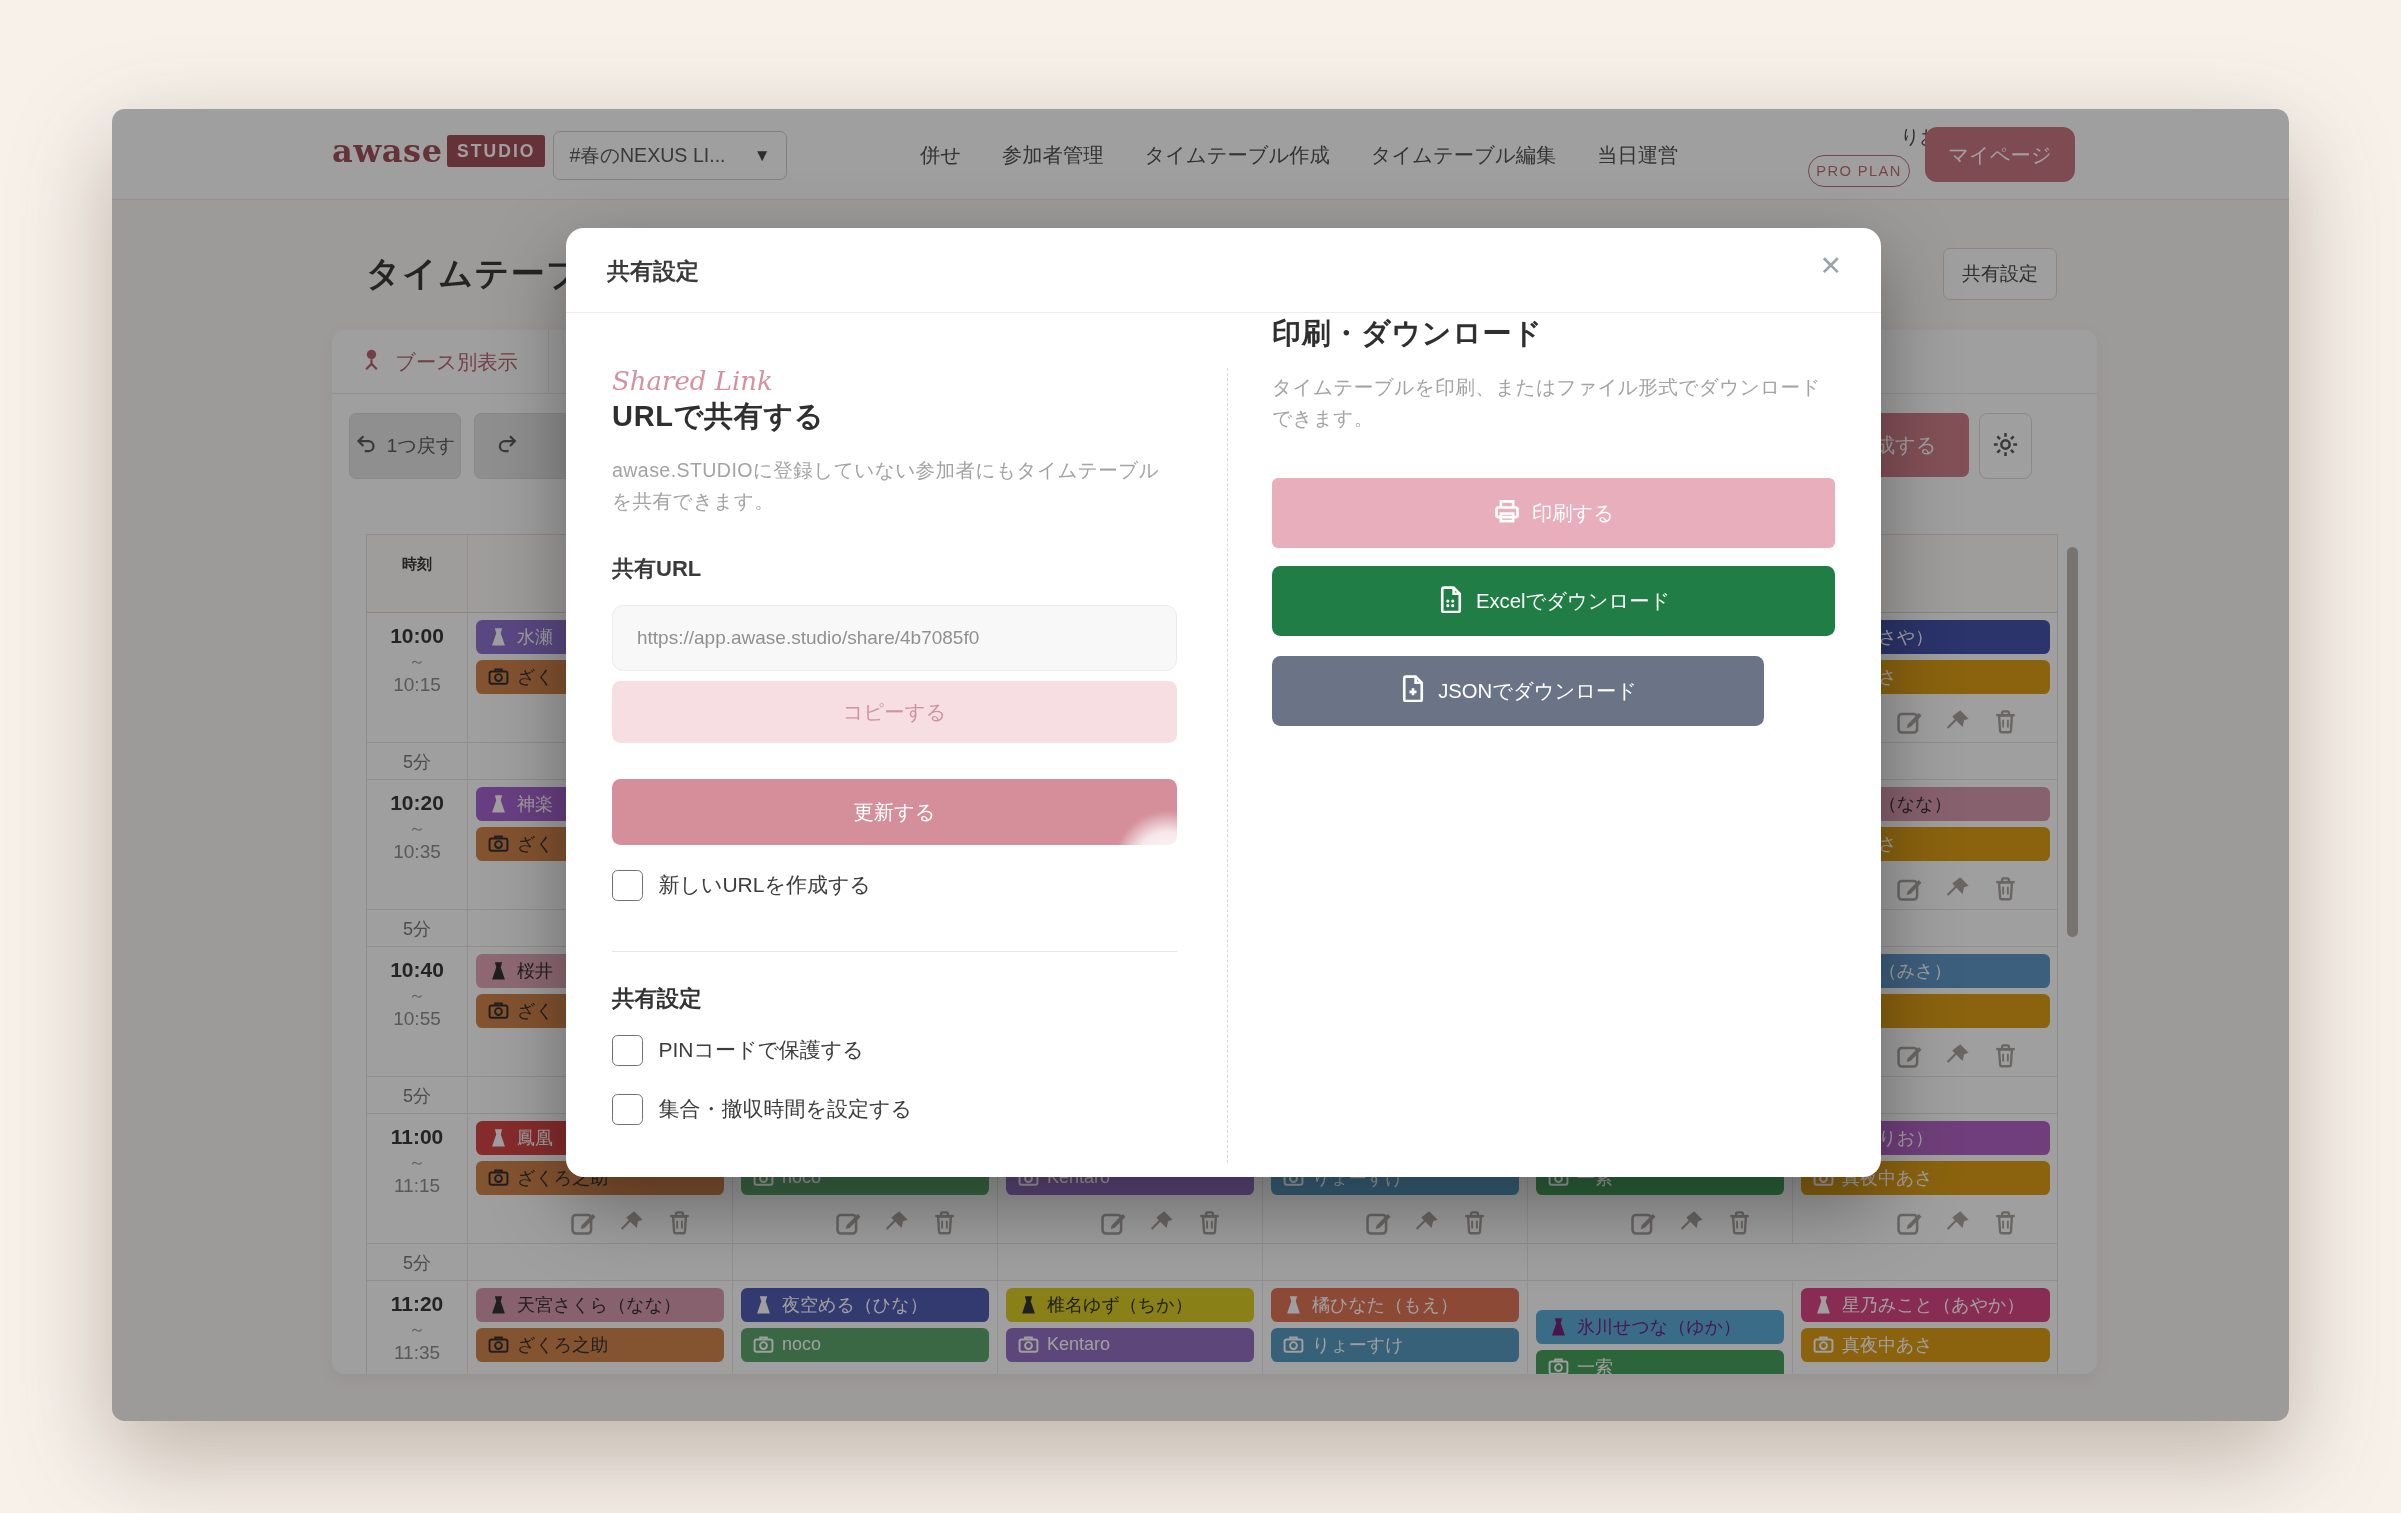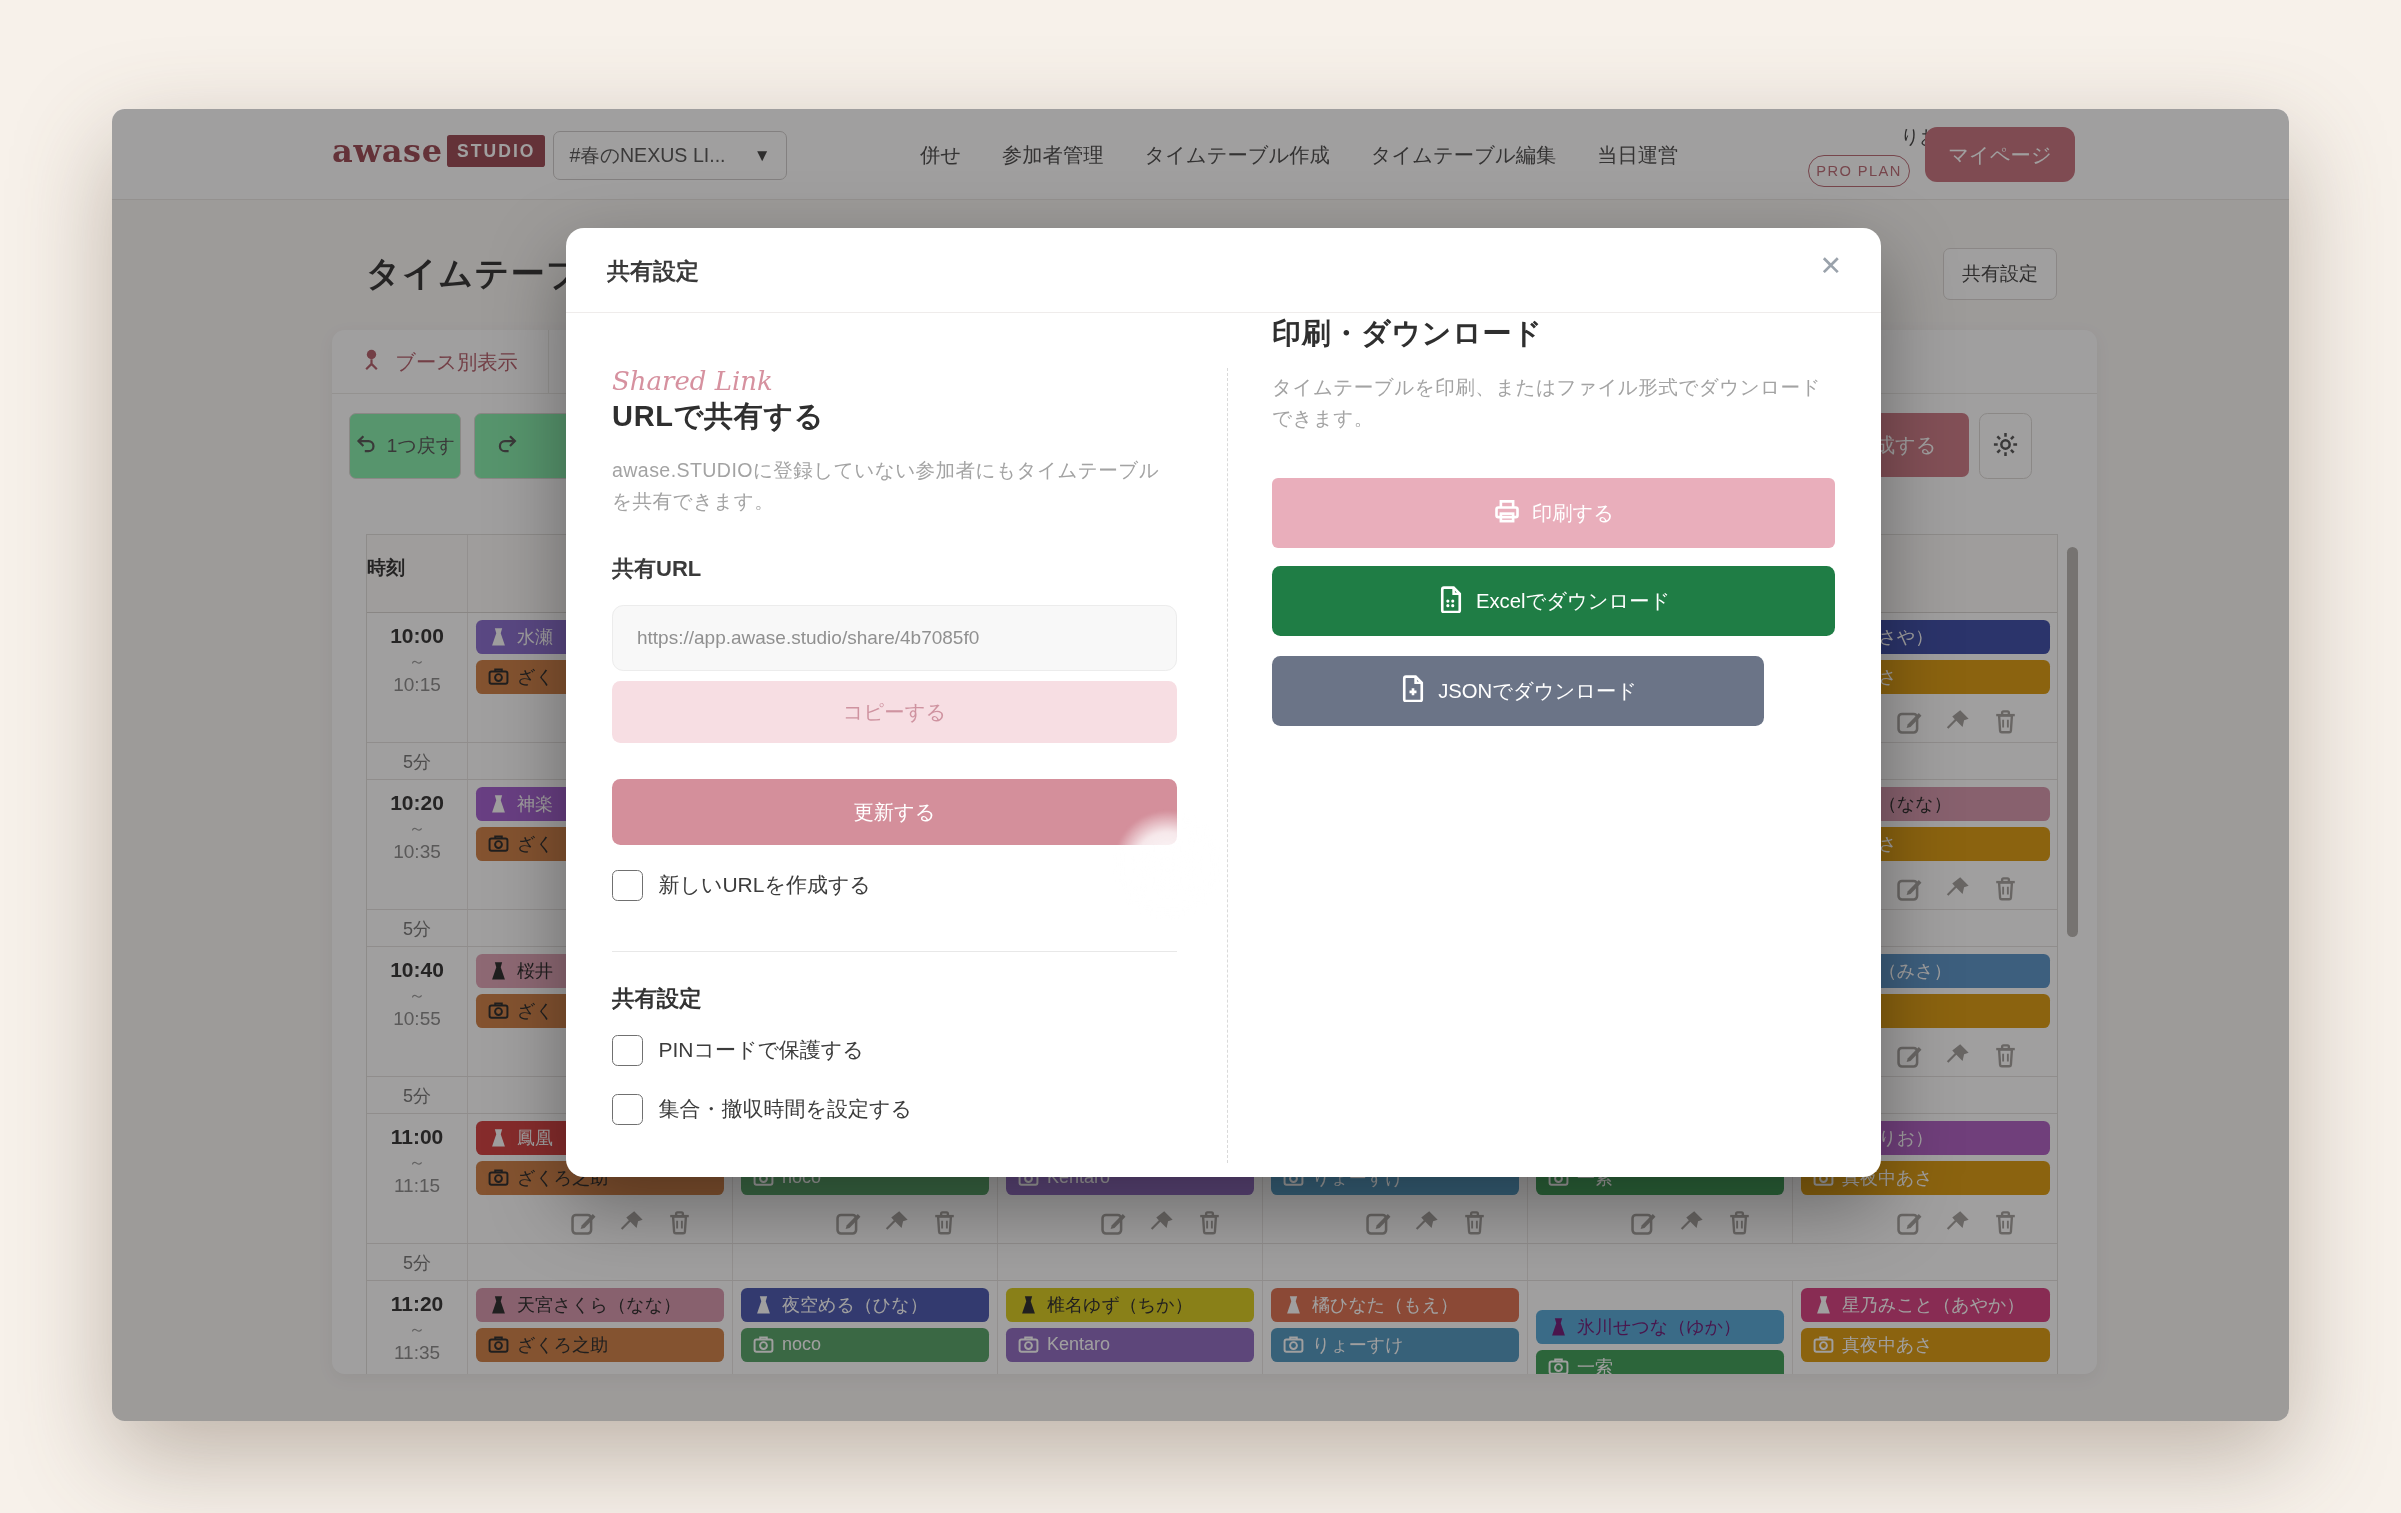--- a/index.html
+++ b/index.html
@@ -37,40 +37,40 @@
   .share-settings-btn { position:absolute; left:1831px; top:139px; width:114px; height:52px; background:#fff;
                         border:1.4px solid #dcd8d5; border-radius:7px; font-size:19px; color:#444;
                         display:flex; align-items:center; justify-content:center; }
 
   .content-card { position:absolute; left:220px; top:221px; width:1765px; height:1044px; background:#fff;
                   border-radius:12.6px; overflow:hidden; box-shadow:0 4.2px 17px rgba(0,0,0,.05); }
   .tab-row { height:64px; border-bottom:0.7px solid #eceae7; display:flex; }
   .booth-tab { width:217px; display:flex; align-items:center; gap:11.2px; padding-left:27px;
                color:#b5606c; font-size:20.3px; border-right:0.7px solid #eceae7; }
   .booth-tab svg { width:25px; height:25px; }
-  .toolbar-btn { position:absolute; background:#86efac; border:1.4px solid #dcd9d6; border-radius:7px;
+  .toolbar-btn { position:absolute; background:#e5e5e5; border:1.4px solid #dcd9d6; border-radius:7px;
                  color:#555; font-size:19px; display:flex; align-items:center; justify-content:center; gap:9.8px; }
   .toolbar-btn svg { width:22.4px; height:22.4px; }
   .undo-btn { left:17px; top:83px; width:112px; height:66px; }
   .redo-btn { left:142px; top:83px; width:210px; height:66px; justify-content:flex-start; padding-left:21px; }
   .create-btn { position:absolute; left:1490px; top:83px; width:147px; height:64px; background:#cf7c87; color:#fff;
                 border:none; border-radius:7px; font-size:20.3px; display:flex; align-items:center; justify-content:center; }
   .gear-btn { position:absolute; left:1647px; top:83px; width:53px; height:66px; background:#fff;
               border:1.4px solid #dcd9d6; border-radius:8.4px; display:flex; align-items:center; justify-content:center; color:#555; }
   .gear-btn svg { width:29px; height:29px; }
 
   
   .timetable { position:absolute; left:34px; top:204px; width:1692px; border:0.7px solid #e2dfdc; }
   .trow { display:flex; border-bottom:0.7px solid #e5e2df; background:#fff; }
   .tcell { position:relative; border-right:0.7px solid #eae7e4; flex:none; }
   .tcell:last-child { border-right:none; }
   .c-time { width:101px; } .c-std { width:265px; }
   .trow.hdr { height:78px; background:#fdfcfb; border-bottom:0.7px solid #d9d5d2; }
   .trow.slot { height:130px; } .trow.gap { height:37px; }
-  .hdr-label { width:100%; font-size:19px; font-weight:bold; color:#333; margin-top:19.6px; }
+  .hdr-label { width:100%; text-align:center; font-size:15px; font-weight:bold; color:#333; margin-top:19.6px; }
   .hdr-cafe { display:flex; flex-direction:column; align-items:center; gap:7px; padding-top:11.2px; }
   .cafe-pill { background:#f6dee3; color:#c87f8e; font-size:16px; padding:4.2px 18px; border-radius:5.6px; }
   .time-box { display:flex; flex-direction:column; align-items:center; padding-top:11.2px; gap:1.4px; }
   .time-box .st { font-size:21px; font-weight:bold; color:#333; }
   .time-box .tl { font-size:17px; color:#9a9a9a; }
   .time-box .en { font-size:19px; color:#8a8a8a; }
   .gap-label { width:100%; text-align:center; font-size:18px; color:#777; margin-top:7px; }
   .chips { padding:7px 8.4px 0 8.4px; display:flex; flex-direction:column; gap:5.6px; }
   .chip { height:34px; border-radius:6.3px; display:flex; align-items:center; gap:8.4px; padding:0 11.2px;
           font-size:18px; white-space:nowrap; overflow:hidden; }

